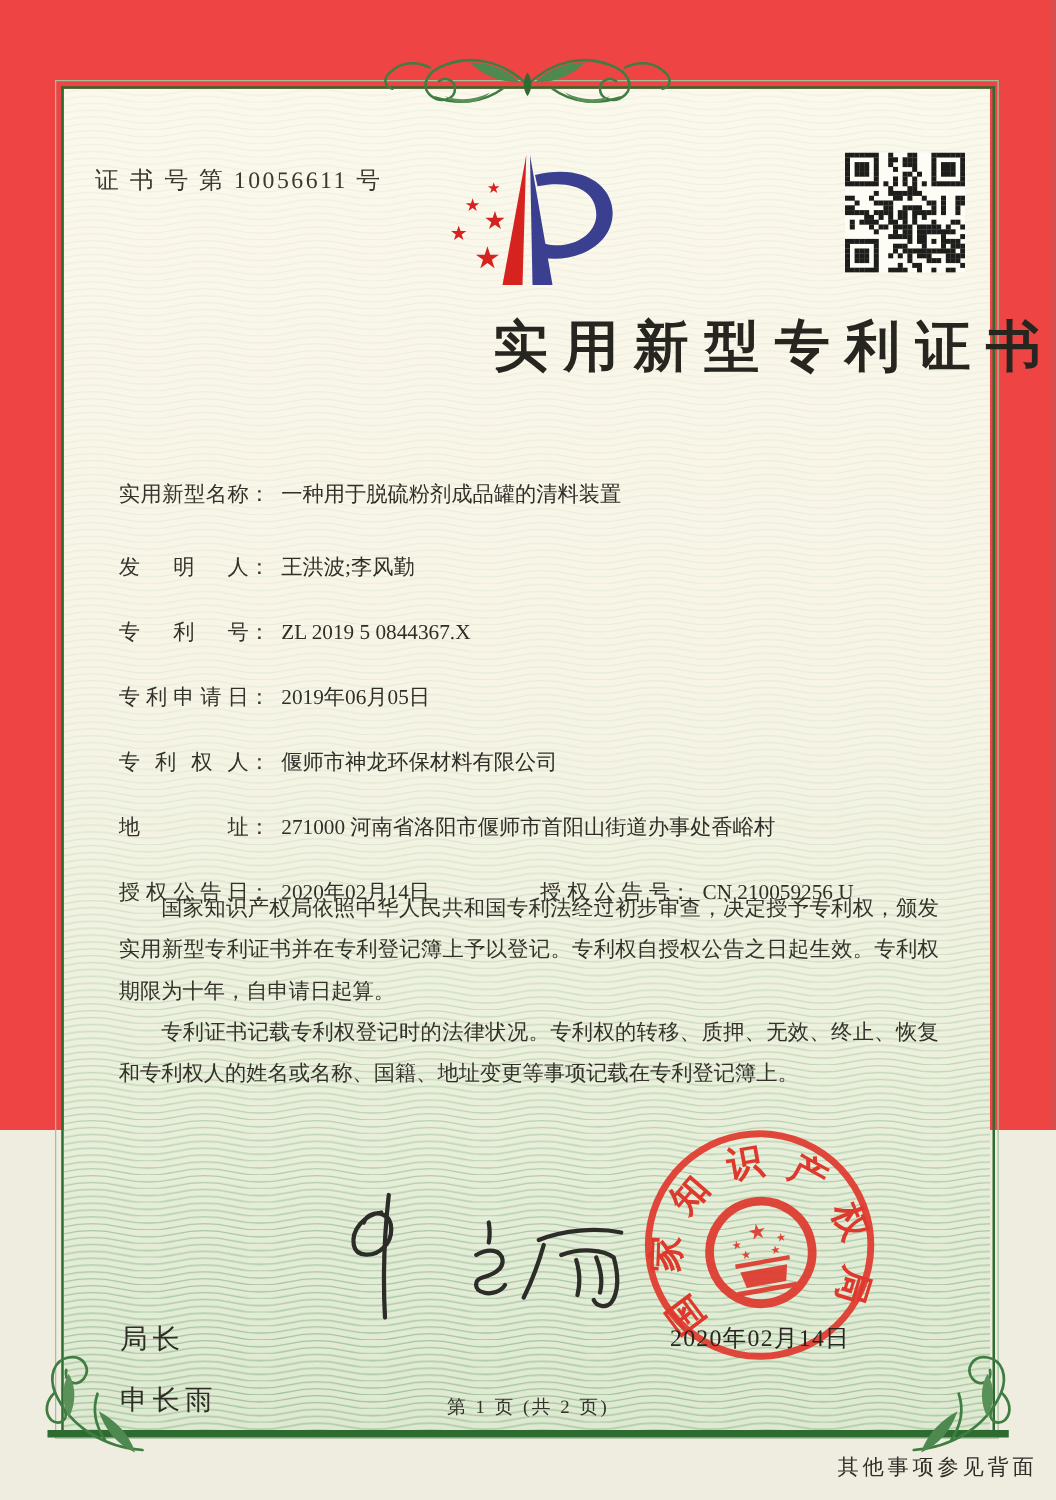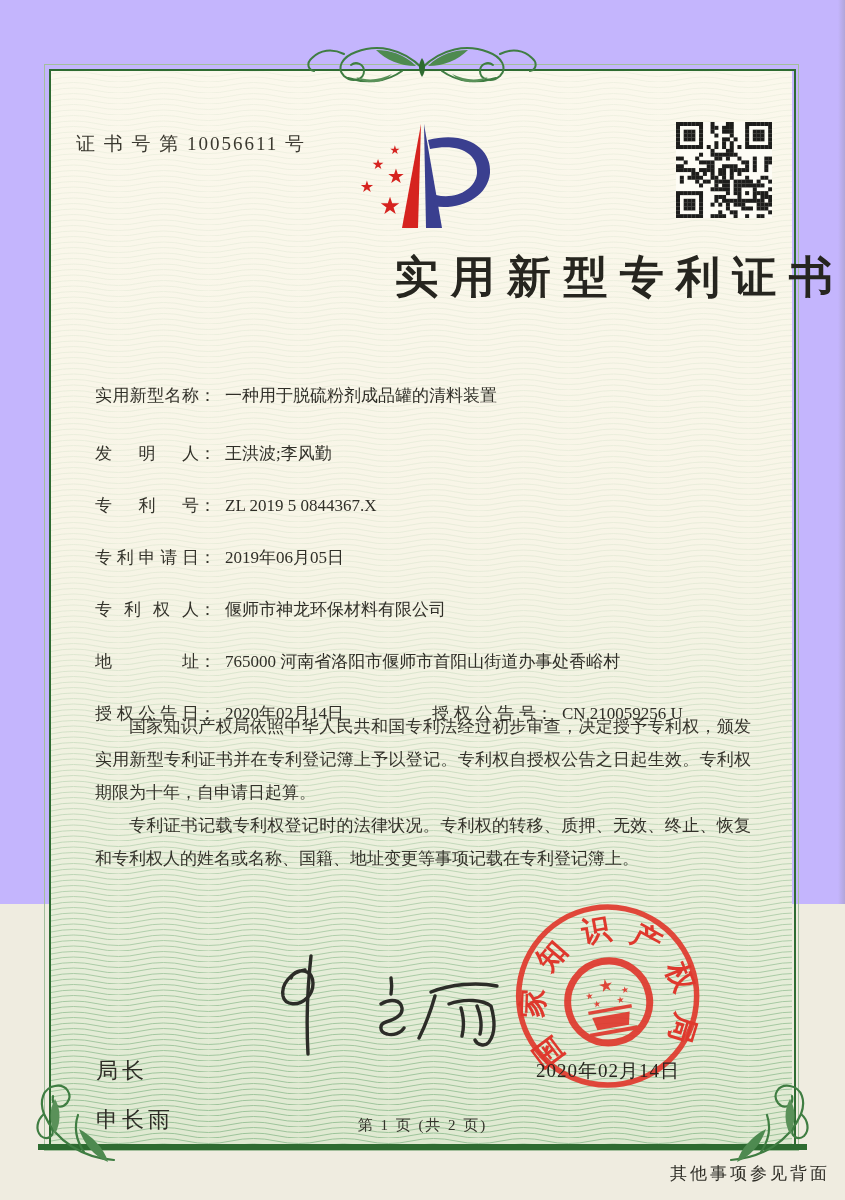--- a/index.html
+++ b/index.html
@@ -6,21 +6,21 @@
   body{
     width:845px;height:1200px;
     background:#efece0;
     font-family:"Liberation Serif","DejaVu Serif",serif;
     color:#33322c;
     position:relative;
     overflow:hidden;
   }
   .page{
     position:absolute;left:0;top:0;width:845px;height:904px;
-    background:#c4b5fd;
+    background:#ef4444;
   }
   .page::after{ 
     content:"";position:absolute;right:0;top:0;width:7px;height:100%;
     background:linear-gradient(90deg,rgba(0,0,0,0),rgba(120,120,110,0.25));
   }
   
   .frame-outer{
     position:absolute;left:44px;top:64px;width:753px;height:1085px;
     border:1px solid #a3bf9c;
   }
@@ -485,21 +485,21 @@
         <span class="field-pair">
           <span class="field-label">专利权人</span>
           <span class="field-colon">：</span>
           <span class="field-value">偃师市神龙环保材料有限公司</span>
         </span>
       </div>
       <div class="field-row">
         <span class="field-pair">
           <span class="field-label">地址</span>
           <span class="field-colon">：</span>
-          <span class="field-value">765000 河南省洛阳市偃师市首阳山街道办事处香峪村</span>
+          <span class="field-value">271000 河南省洛阳市偃师市首阳山街道办事处香峪村</span>
         </span>
       </div>
       <div class="field-row">
         <span class="field-pair wide">
           <span class="field-label">授权公告日</span>
           <span class="field-colon">：</span>
           <span class="field-value">2020年02月14日</span>
         </span>
         <span class="field-pair">
           <span class="field-label">授权公告号</span>

